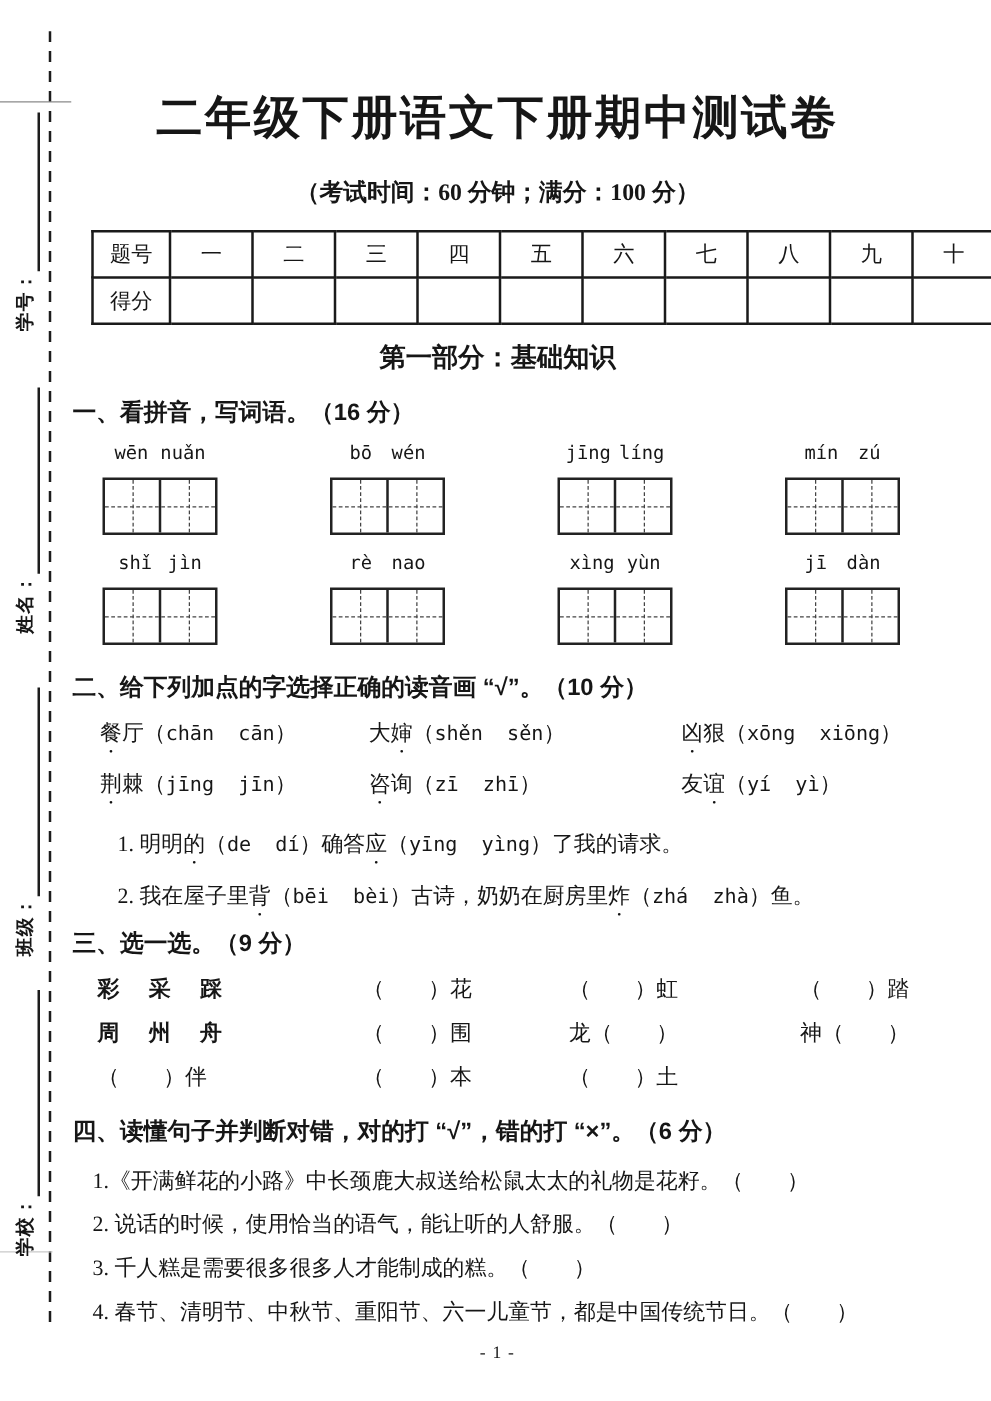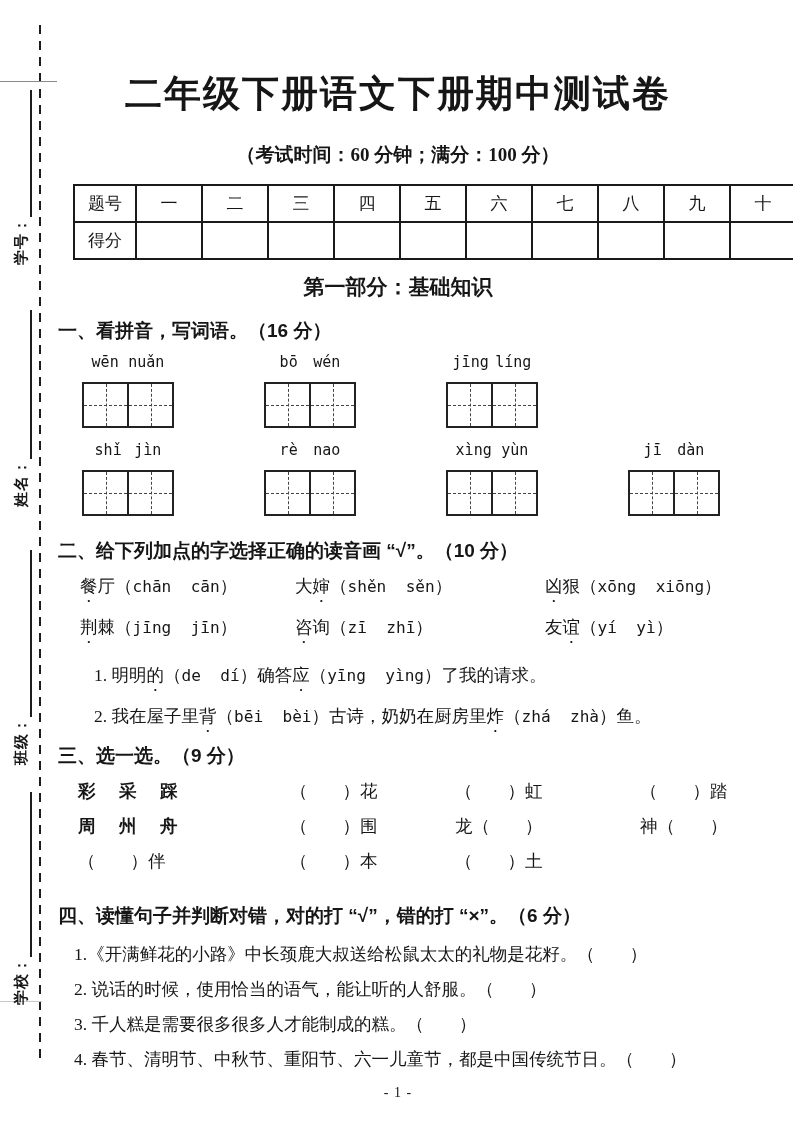--- a/index.html
+++ b/index.html
@@ -62,21 +62,21 @@
     font-size:21px; font-weight:bold;
     font-family:"Liberation Sans", sans-serif; line-height:28px;
   }
   .q-heading {
     font-size:19px; font-weight:bold; line-height:26px;
     font-family:"Liberation Sans", sans-serif;
   }
   .qh1 { margin-top:17px; }
   .qh2 { margin-top:22px; }
   .qh3 { margin-top:7px; }
-  .qh4 { margin-top:28px; }
+  .qh4 { margin-top:18px; }
 
   
   .q1-row { margin:8px 0 0 24px; display:grid; grid-template-columns:repeat(4,92px); column-gap:90px; }
   .q1-row.second { margin-top:12px; }
   .pins { display:flex; justify-content:space-evenly; font-family:"DejaVu Sans Mono", monospace; font-size:15px; line-height:20px; }
   .tzbox { margin-top:10px; height:46px; border:2px solid #222; display:flex; position:relative; background:#fff; }
   .tzbox::after { content:""; position:absolute; left:0; right:0; top:50%; border-top:1px dashed #444; }
   .tzcell { flex:1; position:relative; }
   .tzcell:first-child { border-right:2px solid #222; }
   .tzcell::before { content:""; position:absolute; top:0; bottom:0; left:50%; border-left:1px dashed #444; }
@@ -203,20 +203,30 @@
       <div class="q1-group">
         <div class="pins">
           <span>jīng</span>
           <span>líng</span>
         </div>
         <div class="tzbox">
             <div class="tzcell"></div>
             <div class="tzcell"></div>
           </div>
       </div>
+      <div class="q1-group">
+        <div class="pins">
+          <span>mín</span>
+          <span>zú</span>
+        </div>
+        <div class="tzbox">
+            <div class="tzcell"></div>
+            <div class="tzcell"></div>
+          </div>
+      </div>
     </div>
 
     <div class="q1-row second">
       <div class="q1-group">
         <div class="pins">
           <span>shǐ</span>
           <span>jìn</span>
         </div>
         <div class="tzbox">
             <div class="tzcell"></div>

